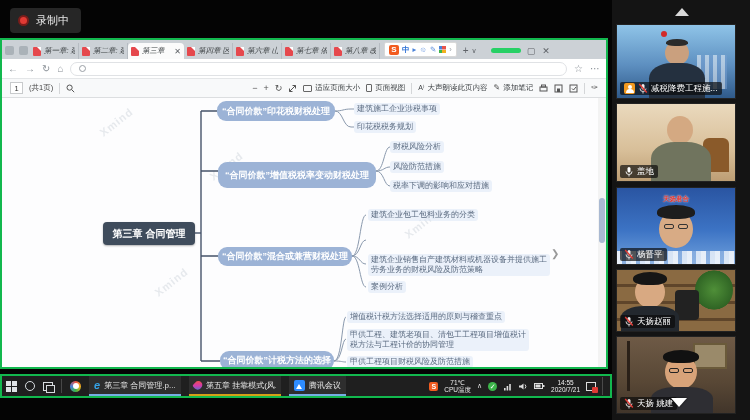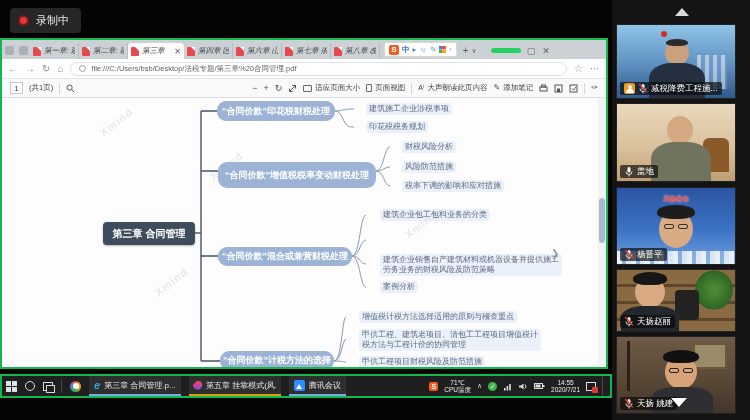--- a/index.html
+++ b/index.html
@@ -62,21 +62,21 @@
   
   .pdf-content { position:relative; width:604px; height:269px; background:#fdfdfe; overflow:hidden; }
   .wm { position:absolute; font-size:11px; color:rgba(150,162,178,.22); transform:rotate(-38deg);
     font-weight:bold; letter-spacing:1px; }
   .mm-svg { position:absolute; left:0; top:0; pointer-events:none; }
   .broot { position:absolute; background:#3f4c5c; color:#fff; font-weight:bold; font-size:10px;
     border-radius:4px; display:flex; align-items:center; justify-content:center; box-shadow:0 1px 2px rgba(0,0,0,.3); }
   .bbox { position:absolute; background:#9cb3d6; color:#fff; font-weight:bold; font-size:9px;
     border-radius:9px; display:flex; align-items:center; justify-content:center; white-space:nowrap; }
   .bchild { position:absolute; font-size:8px; line-height:10px; color:#5b6b80;
-    background:rgba(221,232,246,.55); border-radius:3px; padding:1px 3px;margin-left:12px; }
+    background:rgba(221,232,246,.55); border-radius:3px; padding:1px 3px; }
   .scroll-track { position:absolute; right:0; top:0; width:8px; height:269px; background:#f3f3f3; }
   .scroll-thumb { position:absolute; left:1px; top:100px; width:6px; height:45px; background:#a9b9d2; border-radius:3px; }
   .cursor-arrow { position:absolute; left:549px; top:150px; font-size:10px; color:#999; }
 
   
   .taskbar { position:absolute; left:0; top:374px; width:612px; height:24px;
     border:2px solid #12b84e; background:#1f1f1f; display:flex; align-items:center; padding:0 4px; gap:8px; }
   .tb-start { display:grid; grid-template-columns:5px 5px; grid-template-rows:5px 5px; gap:1px; }
   .tb-start i { background:#dfe3e6; }
   .tb-circ { width:10px; height:10px; border:1.5px solid #d8dcdf; border-radius:50%; }
@@ -196,21 +196,20 @@
       <span class="winctl">✕</span>
     </div>
 
     <div class="addr-row">
       <span class="nav-ico">←</span>
       <span class="nav-ico">→</span>
       <span class="nav-ico">↻</span>
       <span class="nav-ico">⌂</span>
       <div class="url-pill">
         <span class="url-circ"></span>
-        <span class="url-text">file:///C:/Users/bsb/Desktop/法税专题/第三章%20合同管理.pdf</span>
       </div>
       <span class="nav-ico">☆</span>
       <span class="nav-ico">⋯</span>
     </div>
 
     <div class="pdfbar">
       <span class="pagebox">1</span>
       <span>(共1页)</span>
       <span class="vdiv"></span>
       <svg class="mini" width="9" height="9" viewBox="0 0 9 9">

